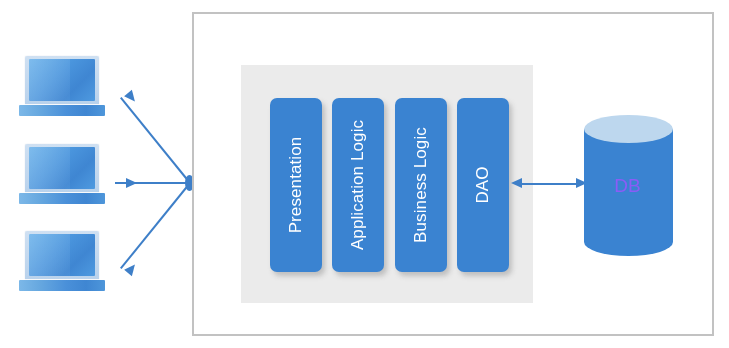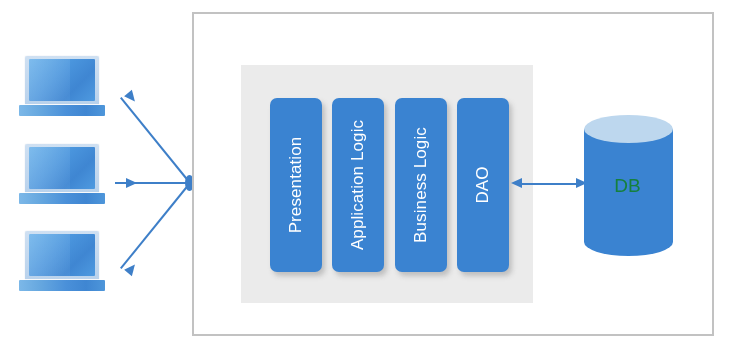--- a/index.html
+++ b/index.html
@@ -195,21 +195,21 @@
   }
   #db-label {
     position: absolute;
     left: 0;
     top: 0;
     width: 87px;
     height: 142px;
     display: flex;
     align-items: center;
     justify-content: center;
-    color: #15803d;
+    color: #8b5cf6;
     font-size: 19px;
     font-family: "Liberation Sans", sans-serif;
   }
 </style>
 </head>
 <body>
 
 <div id="canvas">
 
   <div class="laptop" style="left:19px; top:56px;">

